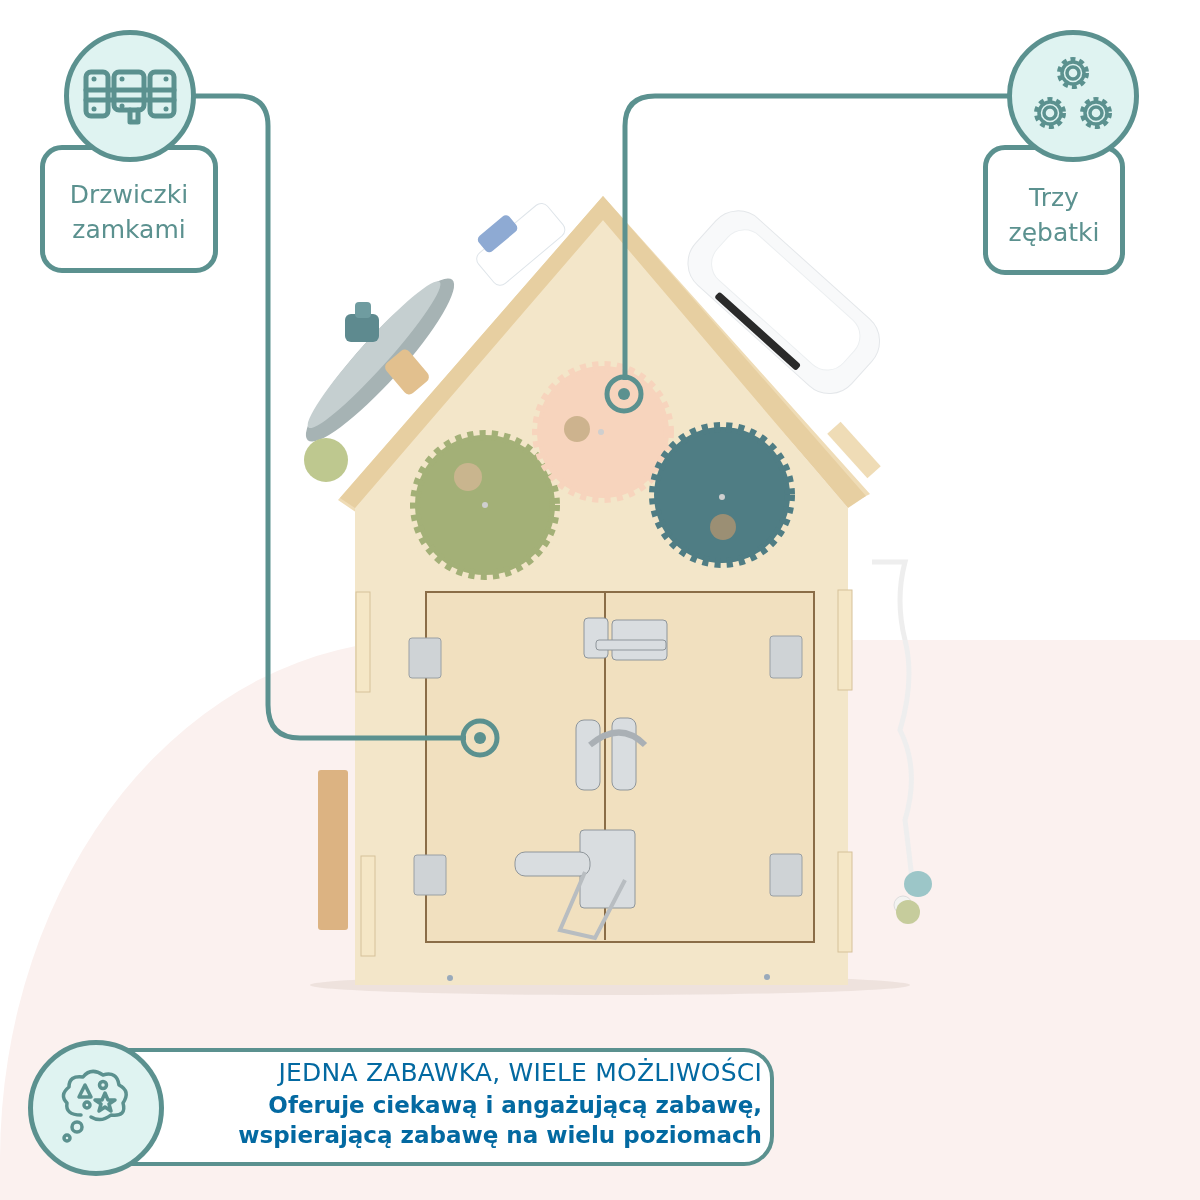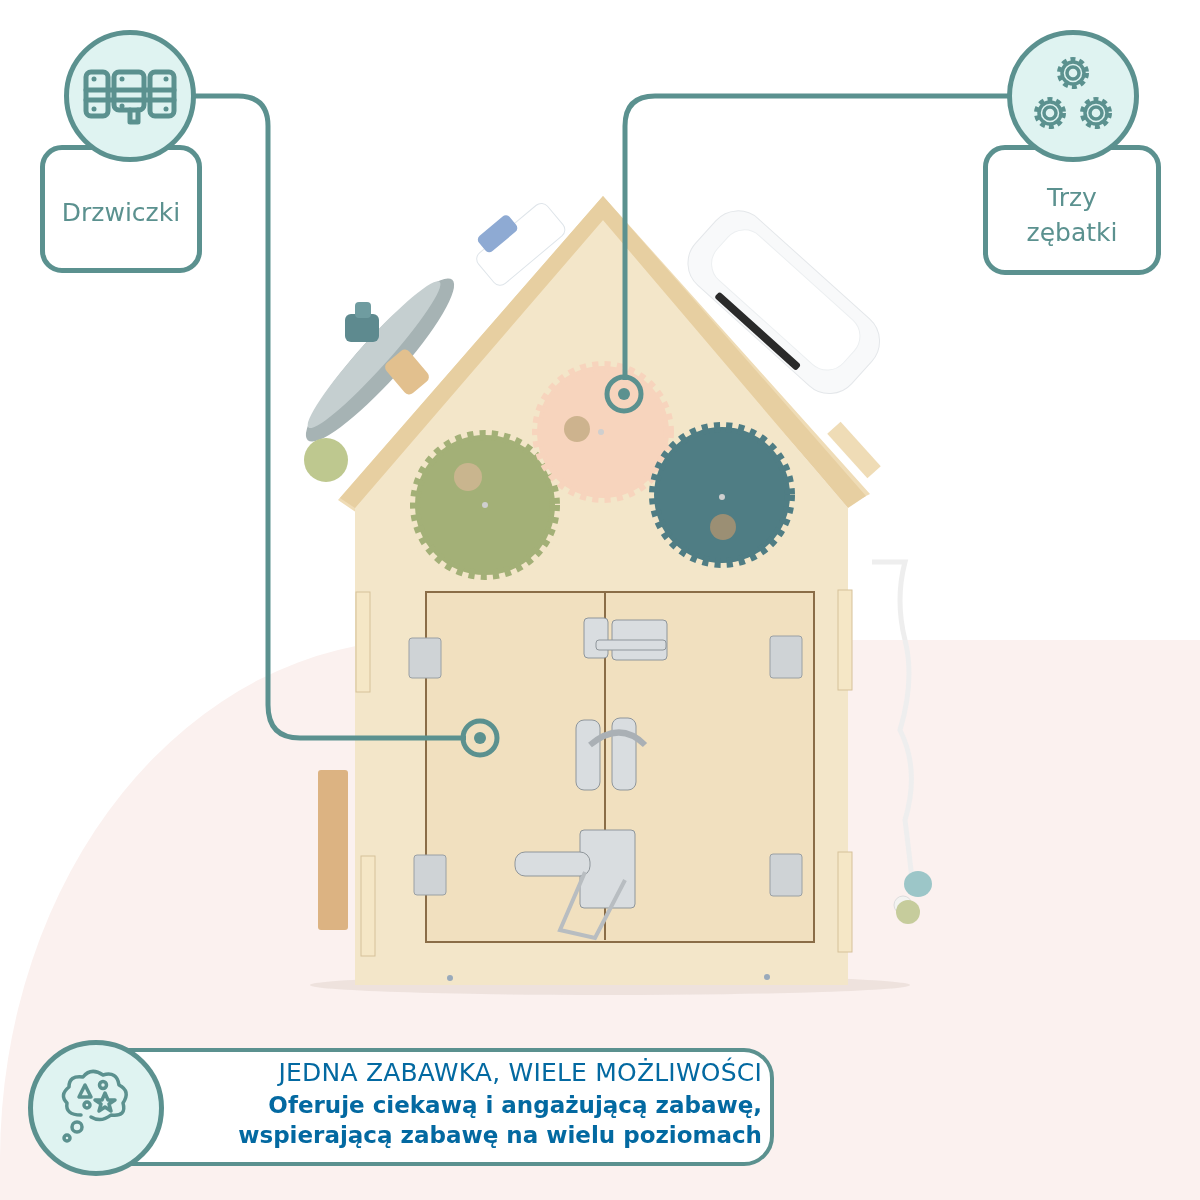--- a/index.html
+++ b/index.html
@@ -131,22 +131,23 @@
 
 <svg class="layer" width="1200" height="1200" viewBox="0 0 1200 1200">
   <path d="M192 96 L238 96 Q268 96 268 126 L268 705 Q268 738 300 738 L466 738" fill="none" stroke="#5b918f" stroke-width="5"></path>
   <circle cx="480" cy="738" r="17" fill="none" stroke="#5b918f" stroke-width="5"></circle>
   <circle cx="480" cy="738" r="6" fill="#5b918f"></circle>
   <path d="M1010 96 L655 96 Q625 96 625 126 L625 380" fill="none" stroke="#5b918f" stroke-width="5"></path>
   <circle cx="624" cy="394" r="17" fill="none" stroke="#5b918f" stroke-width="5"></circle>
   <circle cx="624" cy="394" r="6" fill="#5b918f"></circle>
 </svg>
 
-<div class="callout-box" style="left:40px; top:145px; width:162px; height:128px; padding-top:6px;">
+<div class="callout-box" style="left:40px; top:145px; width:178px; height:128px; padding-top:6px;">
   <span>Drzwiczki</span>
+  <span>zamkami</span>
 </div>
 <div class="callout-circle" style="left:64px; top:30px; width:132px; height:132px;">
   <svg width="96" height="60" viewBox="0 0 96 60">
     <g fill="none" stroke="#5b918f" stroke-width="5" stroke-linecap="round" stroke-linejoin="round">
       <rect x="4" y="6" width="22" height="44" rx="5"></rect>
       <rect x="32" y="6" width="30" height="38" rx="5"></rect>
       <rect x="68" y="6" width="24" height="44" rx="5"></rect>
       <line x1="4" y1="24" x2="92" y2="24"></line>
       <line x1="4" y1="34" x2="92" y2="34"></line>
       <path d="M48 44 L48 56 L56 56 L56 44"></path>
@@ -155,21 +156,21 @@
       <circle cx="12" cy="13" r="2.5"></circle>
         <circle cx="12" cy="43" r="2.5"></circle>
       <circle cx="40" cy="13" r="2.5"></circle>
         <circle cx="40" cy="40" r="2.5"></circle>
       <circle cx="84" cy="13" r="2.5"></circle>
         <circle cx="84" cy="43" r="2.5"></circle>
     </g>
   </svg>
 </div>
 
-<div class="callout-box" style="left:983px; top:145px; width:178px; height:130px; padding-top:10px;">
+<div class="callout-box" style="left:983px; top:145px; width:142px; height:130px; padding-top:10px;">
   <span>Trzy</span>
   <span>zębatki</span>
 </div>
 <div class="callout-circle" style="left:1007px; top:30px; width:132px; height:132px;">
   <svg width="100" height="90" viewBox="0 0 100 90">
     <defs>
       <g id="gearShape">
         <circle r="14" fill="none" stroke="#5b918f" stroke-width="4" stroke-dasharray="5 4"></circle>
         <circle r="11" fill="none" stroke="#5b918f" stroke-width="3.5"></circle>
         <circle r="6" fill="none" stroke="#5b918f" stroke-width="3.5"></circle>

